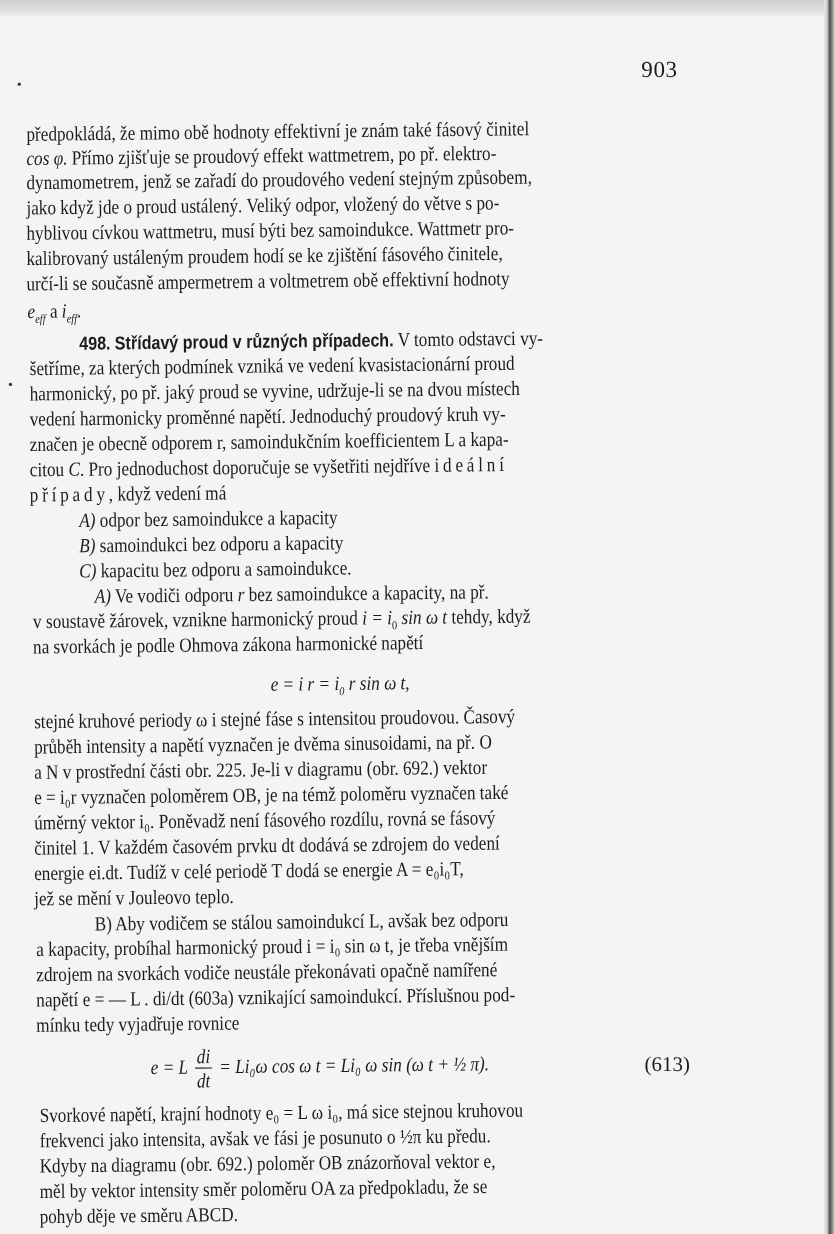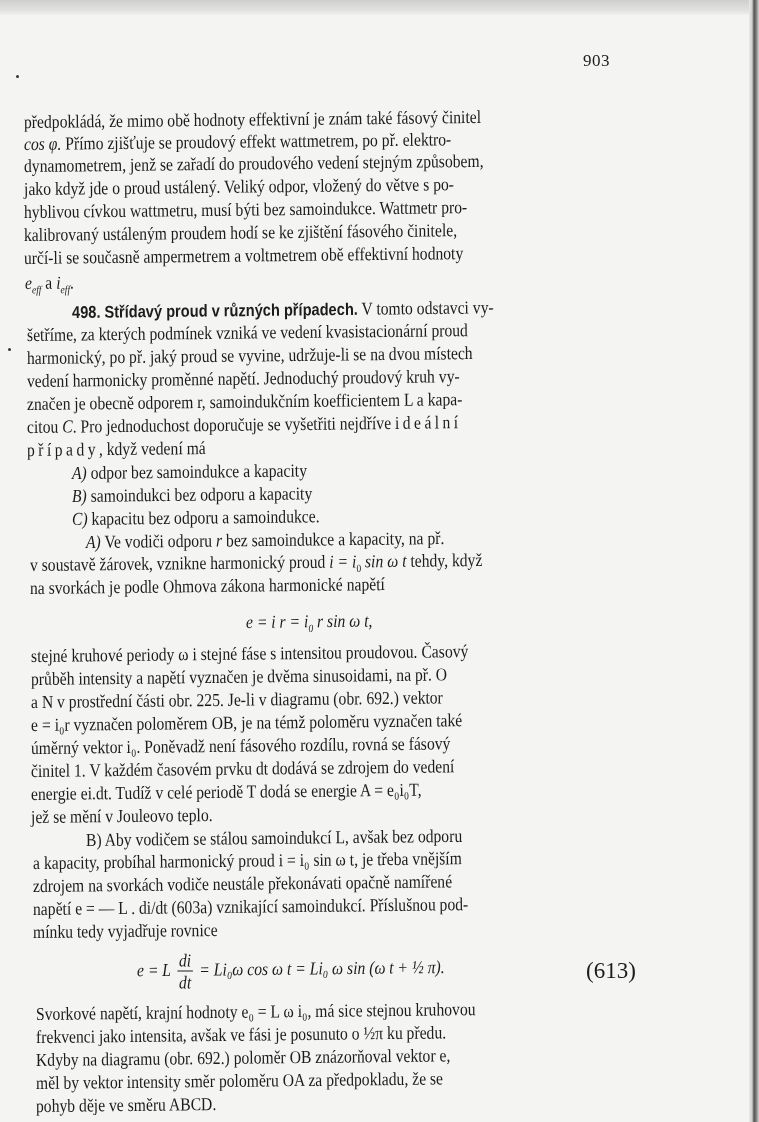--- a/index.html
+++ b/index.html
@@ -12,36 +12,36 @@
   .top-band {
     position: absolute; left: 0; top: 0; width: 759px; height: 15px;
     background: linear-gradient(#cfcfcd, #e2e2e0 70%, #f0f0ee);
   }
   .edge-shadow {
     position: absolute; top: 0; right: 0; width: 10px; height: 1122px;
     background: linear-gradient(90deg, #e9e9e7 0px, #cfcfcd 3px, #555 5px, #777 7px, #d8d8d6 10px);
   }
   .page-number {
     position: absolute; left: 583px; top: 51px;
-    font-family: "Liberation Serif", serif; font-size: 17px; letter-spacing: 0.5px;
+    font-family: "Liberation Serif", serif; font-size: 21px; letter-spacing: 0.5px;
   }
   .stray-dot { position: absolute; width: 3px; height: 3px; border-radius: 50%; background: #333; }
   .line {
     position: absolute; white-space: nowrap;
     font-family: "Liberation Serif", serif; font-size: 18.2px;
     transform-origin: left center;
     transform: scaleX(0.86) rotate(-0.55deg);
   }
   .math { font-style: italic; }
   .section-number, .section-title {
     font-family: "Liberation Sans", sans-serif; font-weight: bold; font-size: 17px;
   }
   .spaced { letter-spacing: 4px; }
   .equation { font-style: italic; }
-  .eq-number { position: absolute; font-family: "Liberation Serif", serif; font-size: 23px; }
+  .eq-number { position: absolute; font-family: "Liberation Serif", serif; font-size: 19px; }
   .frac { display: inline-block; vertical-align: middle; text-align: center; line-height: 1; margin: 0 3px; }
   .frac > span { display: block; }
   .frac .num { border-bottom: 1px solid #1c1c1c; padding: 0 2px 1px; }
   .frac .den { padding-top: 2px; }
   sub { font-size: 11px; }
 </style>
 </head>
 <body>
 
 <div class="top-band"></div>

